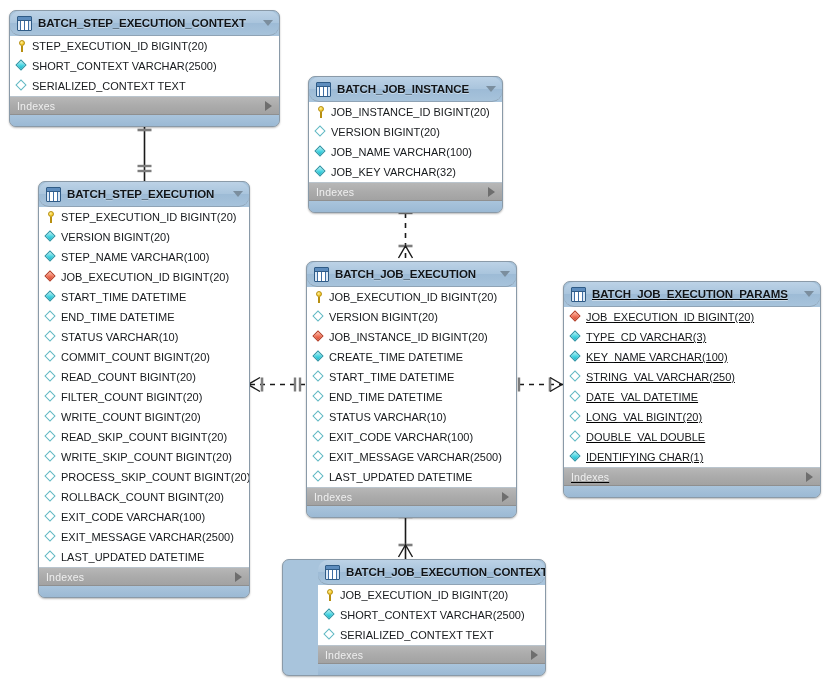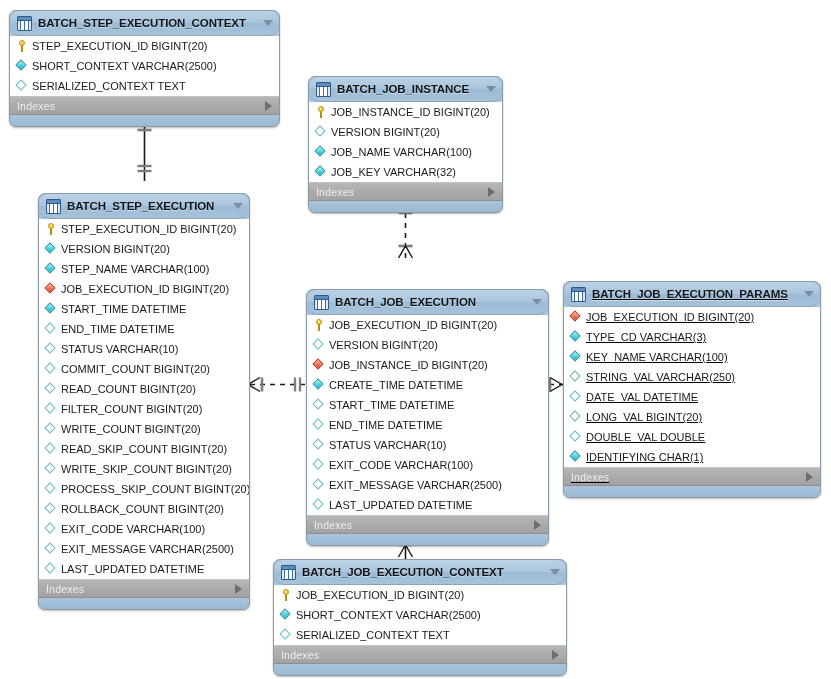--- a/index.html
+++ b/index.html
@@ -226,21 +226,21 @@
             </span>
             <span>JOB_KEY VARCHAR(32)</span>
           </div>
         </div>
         <div class="ent-indexes">
           <span class="idx-label">Indexes</span>
           <span class="idx-caret"></span>
         </div>
         <div class="ent-footer"></div>
       </div>
-      <div class="entity" style="left: 38px; top: 181px; width: 212px; margin-top: 12px;">
+      <div class="entity" style="left: 38px; top: 181px; width: 212px;">
         <div class="ent-header">
           <span class="tbl-icon"></span>
           <span class="ent-title">BATCH_STEP_EXECUTION</span>
           <span class="ent-caret"></span>
         </div>
         <div class="ent-cols">
           <div class="col-row">
             <span class="col-icon ic-pk"></span>
             <span>STEP_EXECUTION_ID BIGINT(20)</span>
           </div>
@@ -346,21 +346,21 @@
             </span>
             <span>LAST_UPDATED DATETIME</span>
           </div>
         </div>
         <div class="ent-indexes">
           <span class="idx-label">Indexes</span>
           <span class="idx-caret"></span>
         </div>
         <div class="ent-footer"></div>
       </div>
-      <div class="entity" style="left: 306px; top: 261px; width: 243px; margin-top: 28px;">
+      <div class="entity" style="left: 306px; top: 261px; width: 211px;">
         <div class="ent-header">
           <span class="tbl-icon"></span>
           <span class="ent-title">BATCH_JOB_EXECUTION</span>
           <span class="ent-caret"></span>
         </div>
         <div class="ent-cols">
           <div class="col-row">
             <span class="col-icon ic-pk"></span>
             <span>JOB_EXECUTION_ID BIGINT(20)</span>
           </div>
@@ -480,21 +480,21 @@
             </span>
             <span>IDENTIFYING CHAR(1)</span>
           </div>
         </div>
         <div class="ent-indexes">
           <span class="idx-label">Indexes</span>
           <span class="idx-caret"></span>
         </div>
         <div class="ent-footer"></div>
       </div>
-      <div class="entity" style="left: 273px; top: 559px; width: 294px;">
+      <div class="entity" style="left: 282px; top: 559px; width: 264px; padding-left: 35px;">
         <div class="ent-header">
           <span class="tbl-icon"></span>
           <span class="ent-title">BATCH_JOB_EXECUTION_CONTEXT</span>
           <span class="ent-caret"></span>
         </div>
         <div class="ent-cols">
           <div class="col-row">
             <span class="col-icon ic-pk"></span>
             <span>JOB_EXECUTION_ID BIGINT(20)</span>
           </div>

